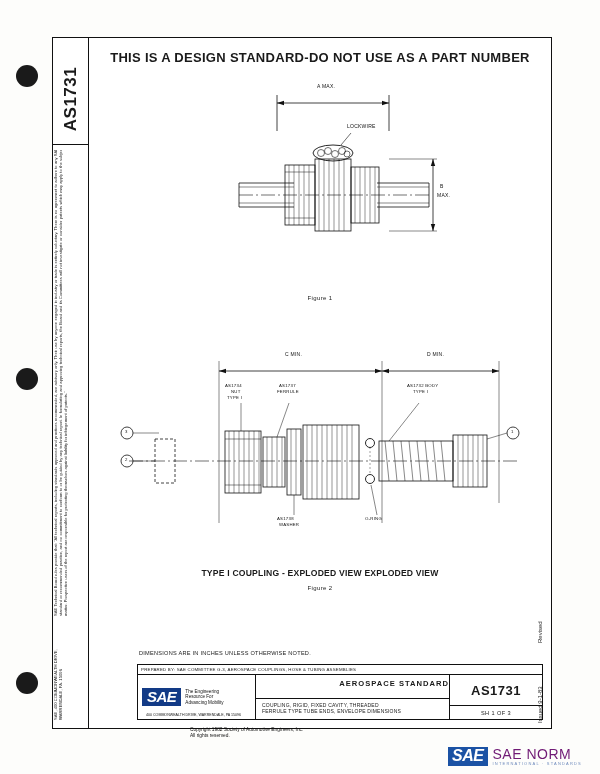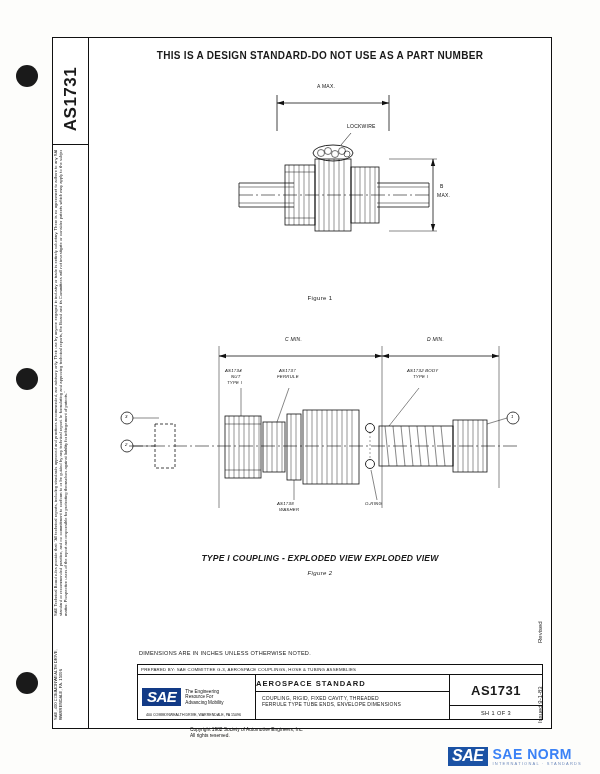--- a/index.html
+++ b/index.html
@@ -140,21 +140,21 @@
     right: 0;
     bottom: 0;
   }
 
   .banner {
     position: absolute;
     top: 12px;
     left: 0;
     right: 0;
     text-align: center;
-    font-size: 10px;
+    font-size: 13px;
     font-weight: bold;
     letter-spacing: 0.3px;
   }
 
   .fig-caption {
     text-align: center;
     font-size: 8.6px;
     font-weight: bold;
     letter-spacing: 0.2px;
   }
@@ -164,21 +164,21 @@
     margin-top: 7px;
     letter-spacing: 0.4px;
   }
 
   .fig1 {
     position: absolute;
     top: 35px; left: 0; right: 0; height: 265px;
   }
   .fig2 {
     position: absolute;
-    top: 290px; left: 0; right: 0; height: 275px; font-style: italic;
+    top: 305px; left: 0; right: 0; height: 275px;
   }
   .fig-art { position: relative; width: 100%; height: 215px; }
   .fig2 .fig-art { height: 225px; }
 
   .note-line {
     position: absolute;
     bottom: 72px;
     left: 50px;
     font-size: 5.6px;
     letter-spacing: 0.25px;
@@ -234,27 +234,27 @@
     margin-left: 4px;
     color: #111;
   }
   .tb-center {
     flex: 1;
     border-right: 1.1px solid #111;
     display: flex;
     flex-direction: column;
   }
   .tb-std {
-    text-align: left;
+    text-align: right;
     font-size: 7.6px;
     font-weight: bold;
     letter-spacing: 1px;
     padding-top: 4px;
     border-bottom: 1.1px solid #111;
-    padding-bottom: 3px;
+    padding-bottom: 10px;
   }
   .tb-desc {
     font-size: 5px;
     line-height: 6.4px;
     padding: 3px 0 0 6px;
     letter-spacing: 0.2px;
   }
   .tb-num {
     width: 92px;
     display: flex;
@@ -300,22 +300,22 @@
   .wm-mark {
     background: #1b52a4;
     color: #fff;
     font-weight: bold;
     font-style: italic;
     font-size: 16px;
     padding: 0px 4px 1px 4px;
     letter-spacing: -0.5px;
   }
   .wm-text {
-    color: #3b82f6;
-    font-weight: bold;
+    color: #701a75;
+    font-weight: normal;
     font-size: 14px;
     letter-spacing: 0.5px;
     line-height: 14px;
   }
   .wm-sub {
     color: #6f8bbd;
     font-size: 4px;
     letter-spacing: 1.2px;
   }
 

